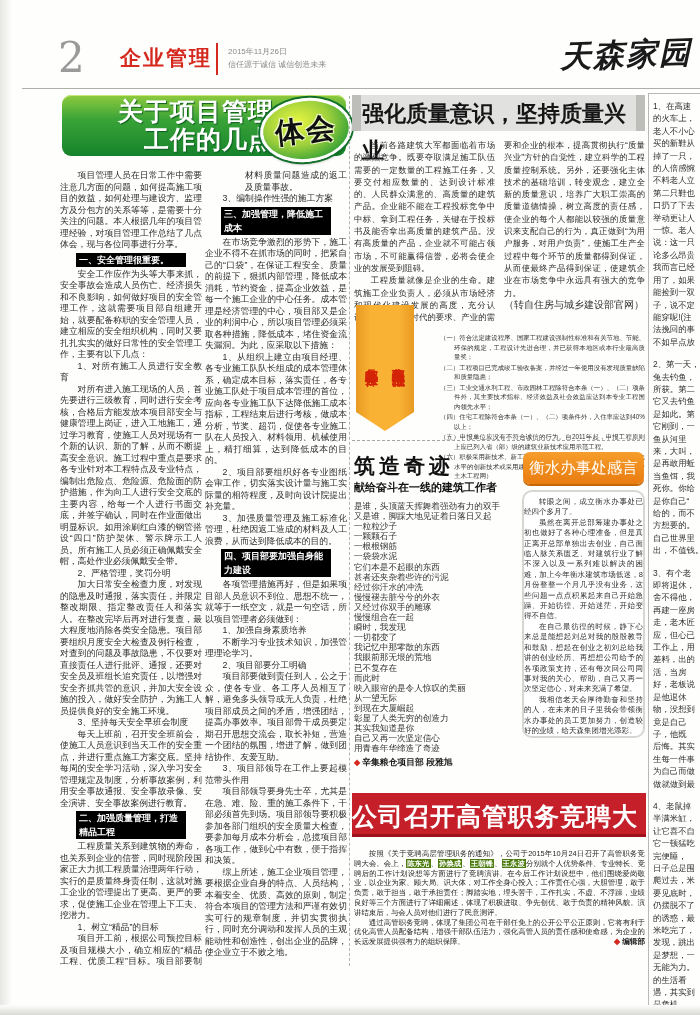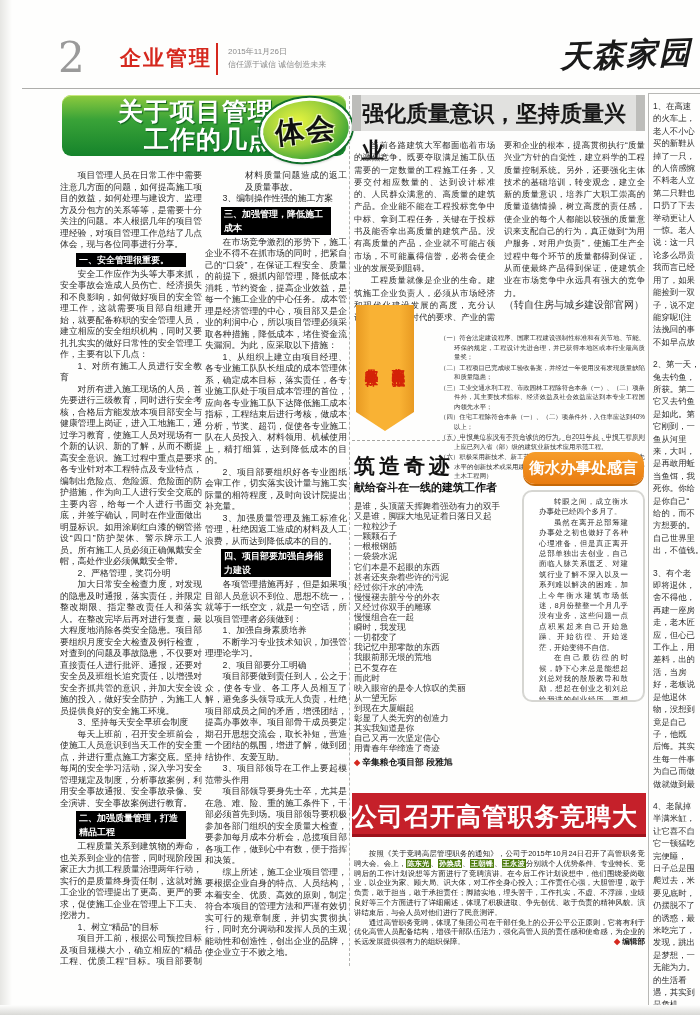--- a/index.html
+++ b/index.html
@@ -78,25 +78,25 @@
   .hdash { position:absolute; left:352px; top:440px; width:293px; border-top:1px dashed #a5a5a2; }
 
   
   .poem { position:absolute; left:354px; top:452px; width:166px; }
   .poem-title { font-size:21px; font-weight:bold; color:#111; letter-spacing:4px; }
   .poem-sub { font-size:11px; font-weight:bold; color:#111; margin-bottom:6px; }
   .poem-line { font-size:8.6px; line-height:10.1px; color:#333; }
   .poem-sig { margin-top:4px; font-size:8.8px; font-weight:bold; color:#1c1c1c; }
 
   
-  .hs-hdr { position:absolute; left:523px; top:452px; width:121px; height:32px; border-radius:12px;
+  .hs-hdr { position:absolute; left:523px; top:452px; width:121px; height:32px; border-radius:7px;
             background:linear-gradient(180deg,#f69d2b,#e97c10); box-shadow:0 2px 0 #c56806;
-            color:#fff; font-weight:bold; font-size:15.5px; text-align:center; line-height:32px; }
-  .hs-box { position:absolute; left:522px; top:490px; width:123px; height:212px;
-            border:2px solid #d6d6d2; border-radius:10px; padding:5px 15px; overflow:hidden; background:#fff; }
+            color:#fff; font-weight:normal; font-size:15.5px; text-align:center; line-height:32px; }
+  .hs-box { position:absolute; left:522px; top:490px; width:123px; height:248px;
+            border:2px solid #d6d6d2; border-radius:10px; padding:5px 0; overflow:hidden; background:#fff; }
   .hs-box .para { font-size:7.5px; line-height:10.4px; color:#2e2e2e; }
   .hs-box .sig { font-size:7.6px; }
 
   
   .banner { position:absolute; left:352px; top:793px; width:294px; height:44px; background:#c5202a;
             box-shadow:inset 0 -3px 0 #9d121b; }
   .banner span { color:#fff; font-weight:bold; font-size:25px; line-height:47px; letter-spacing:1px; }
   .bottom-article { position:absolute; left:354px; top:849px; width:291px; }
   .ba-para { font-size:7.4px; line-height:9.8px; text-align:justify; text-indent:2em; color:#1f1f1f; }
   .chip { background:#4d7c0f; color:#fff; font-weight:bold; padding:0 1px; }

